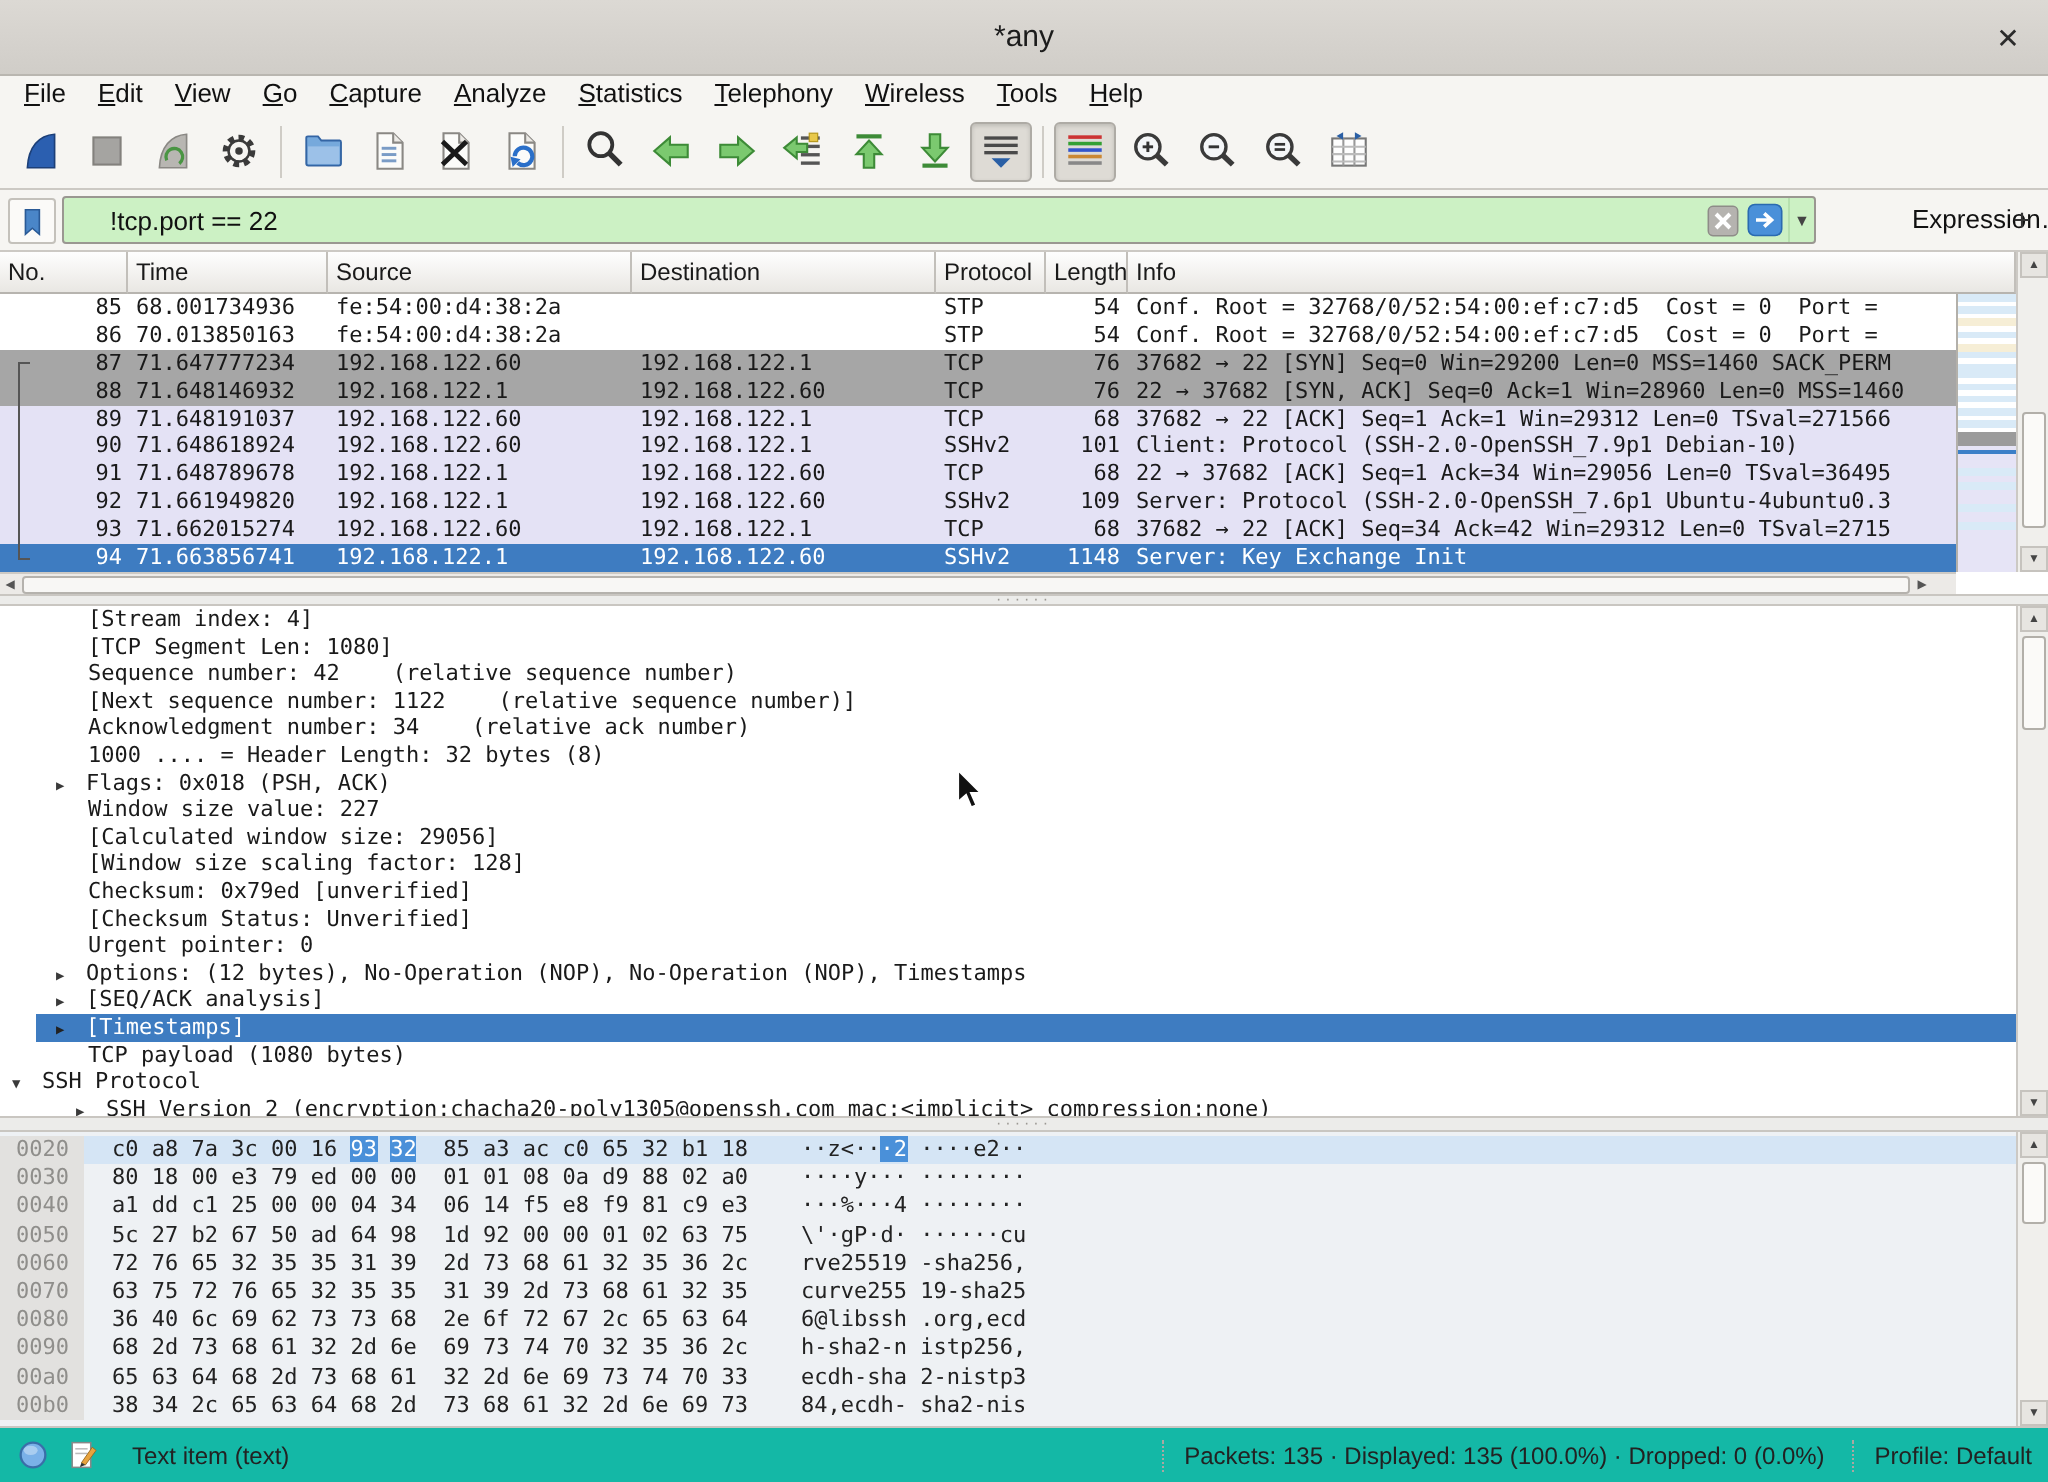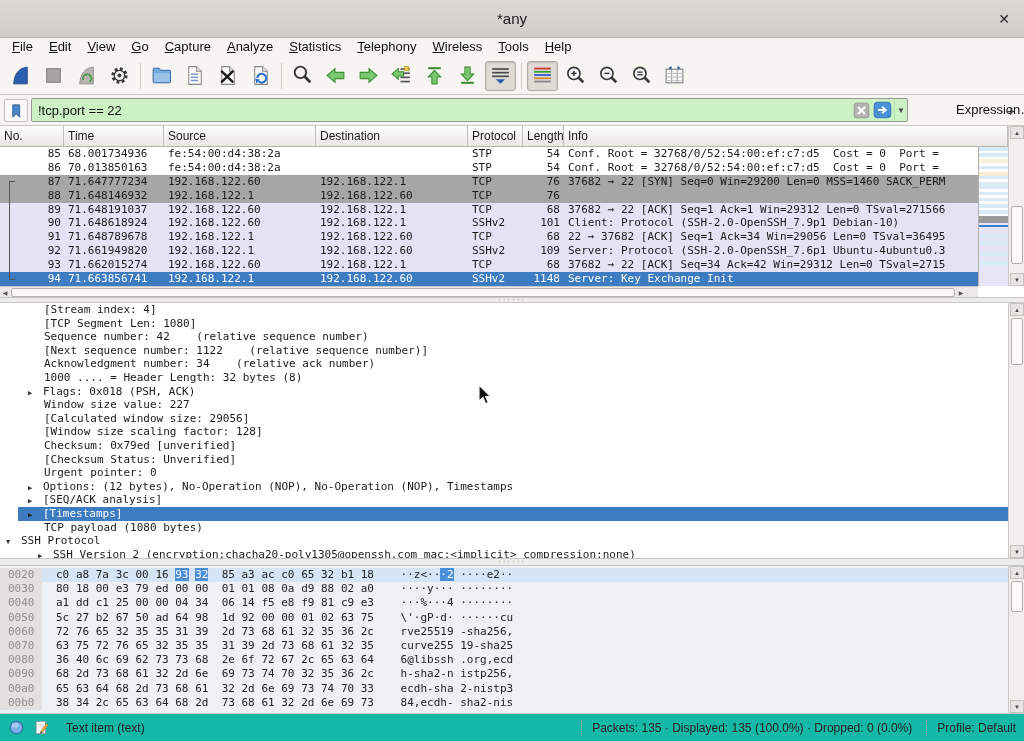--- a/index.html
+++ b/index.html
@@ -27,21 +27,21 @@
   .tbtn.pressed{background:#dedbd5;border:1px solid #aeaba5;box-shadow:inset 0 1px 2px rgba(0,0,0,.15);}
   .tsep{width:1px;height:26px;background:#cfccc6;margin:0 4px;}
   
   .filterbar{position:absolute;left:0;top:95px;width:1024px;height:31px;background:#f6f5f2;
              border-bottom:1px solid #ccc9c4;}
   .fbookmark{position:absolute;left:4px;top:4px;width:24px;height:23px;display:flex;
              align-items:center;justify-content:center;border:1px solid #c4c1bb;border-radius:2px;background:#fbfaf8;}
   .ffield{position:absolute;left:31px;top:3px;width:877px;height:24px;background:var(--filter-green);
           border:1px solid #9a9791;border-radius:2px;display:flex;align-items:center;}
   .finput{flex:1;background:transparent;border:none;outline:none;font-size:13px;
-          font-family:"Liberation Sans","DejaVu Sans",sans-serif;color:#111;padding-left:6px;}
+          font-family:"Liberation Sans","DejaVu Sans",sans-serif;color:#111;padding-left:23px;}
   .fclear{width:17px;height:17px;margin-right:2px;}
   .fapply{width:21px;height:18px;margin-right:1px;}
   .fcaret{width:13px;height:22px;display:flex;align-items:center;justify-content:center;
           font-size:8px;color:#444;border-left:1px solid #b6e0ae;}
   .fexpr{position:absolute;left:956px;top:7px;font-size:13px;color:#111;}
   .fplus{position:absolute;left:1002px;top:4px;width:18px;height:22px;display:flex;align-items:center;
          justify-content:center;font-size:15px;color:#333;}
   
   .plist{position:absolute;left:0;top:126px;width:1024px;height:171px;background:#fff;}
   .phead{position:absolute;left:0;top:0;width:1008px;height:21px;display:grid;
@@ -306,21 +306,21 @@
         <div class="hc">Destination</div>
         <div class="hc">Protocol</div>
         <div class="hc">Length</div>
         <div class="hc">Info</div>
       </div>
     <div class="prows" style="position:absolute;">
       <div class="pbracket"></div>
     <div class="prow r-default"><div class="c-no">85</div><div class="c-time">68.001734936</div><div class="c-src">fe:54:00:d4:38:2a</div><div class="c-dst"></div><div class="c-proto">STP</div><div class="c-len">54</div><div class="c-info">Conf. Root = 32768/0/52:54:00:ef:c7:d5  Cost = 0  Port =</div></div>
         <div class="prow r-default"><div class="c-no">86</div><div class="c-time">70.013850163</div><div class="c-src">fe:54:00:d4:38:2a</div><div class="c-dst"></div><div class="c-proto">STP</div><div class="c-len">54</div><div class="c-info">Conf. Root = 32768/0/52:54:00:ef:c7:d5  Cost = 0  Port =</div></div>
         <div class="prow r-gray"><div class="c-no">87</div><div class="c-time">71.647777234</div><div class="c-src">192.168.122.60</div><div class="c-dst">192.168.122.1</div><div class="c-proto">TCP</div><div class="c-len">76</div><div class="c-info">37682 → 22 [SYN] Seq=0 Win=29200 Len=0 MSS=1460 SACK_PERM</div></div>
-        <div class="prow r-gray"><div class="c-no">88</div><div class="c-time">71.648146932</div><div class="c-src">192.168.122.1</div><div class="c-dst">192.168.122.60</div><div class="c-proto">TCP</div><div class="c-len">76</div></div>
+        <div class="prow r-gray"><div class="c-no">88</div><div class="c-time">71.648146932</div><div class="c-src">192.168.122.1</div><div class="c-dst">192.168.122.60</div><div class="c-proto">TCP</div><div class="c-len">76</div><div class="c-info">22 → 37682 [SYN, ACK] Seq=0 Ack=1 Win=28960 Len=0 MSS=1460</div></div>
         <div class="prow r-lavender"><div class="c-no">89</div><div class="c-time">71.648191037</div><div class="c-src">192.168.122.60</div><div class="c-dst">192.168.122.1</div><div class="c-proto">TCP</div><div class="c-len">68</div><div class="c-info">37682 → 22 [ACK] Seq=1 Ack=1 Win=29312 Len=0 TSval=271566</div></div>
         <div class="prow r-lavender"><div class="c-no">90</div><div class="c-time">71.648618924</div><div class="c-src">192.168.122.60</div><div class="c-dst">192.168.122.1</div><div class="c-proto">SSHv2</div><div class="c-len">101</div><div class="c-info">Client: Protocol (SSH-2.0-OpenSSH_7.9p1 Debian-10)</div></div>
         <div class="prow r-lavender"><div class="c-no">91</div><div class="c-time">71.648789678</div><div class="c-src">192.168.122.1</div><div class="c-dst">192.168.122.60</div><div class="c-proto">TCP</div><div class="c-len">68</div><div class="c-info">22 → 37682 [ACK] Seq=1 Ack=34 Win=29056 Len=0 TSval=36495</div></div>
         <div class="prow r-lavender"><div class="c-no">92</div><div class="c-time">71.661949820</div><div class="c-src">192.168.122.1</div><div class="c-dst">192.168.122.60</div><div class="c-proto">SSHv2</div><div class="c-len">109</div><div class="c-info">Server: Protocol (SSH-2.0-OpenSSH_7.6p1 Ubuntu-4ubuntu0.3</div></div>
         <div class="prow r-lavender"><div class="c-no">93</div><div class="c-time">71.662015274</div><div class="c-src">192.168.122.60</div><div class="c-dst">192.168.122.1</div><div class="c-proto">TCP</div><div class="c-len">68</div><div class="c-info">37682 → 22 [ACK] Seq=34 Ack=42 Win=29312 Len=0 TSval=2715</div></div>
         <div class="prow r-selected"><div class="c-no">94</div><div class="c-time">71.663856741</div><div class="c-src">192.168.122.1</div><div class="c-dst">192.168.122.60</div><div class="c-proto">SSHv2</div><div class="c-len">1148</div><div class="c-info">Server: Key Exchange Init</div></div>
       </div>
     <div class="minimap">
         <div style="height: 2.5641%; background: rgb(217, 234, 247);"></div>
         <div style="height: 1.92308%; background: rgb(255, 255, 255);"></div>

